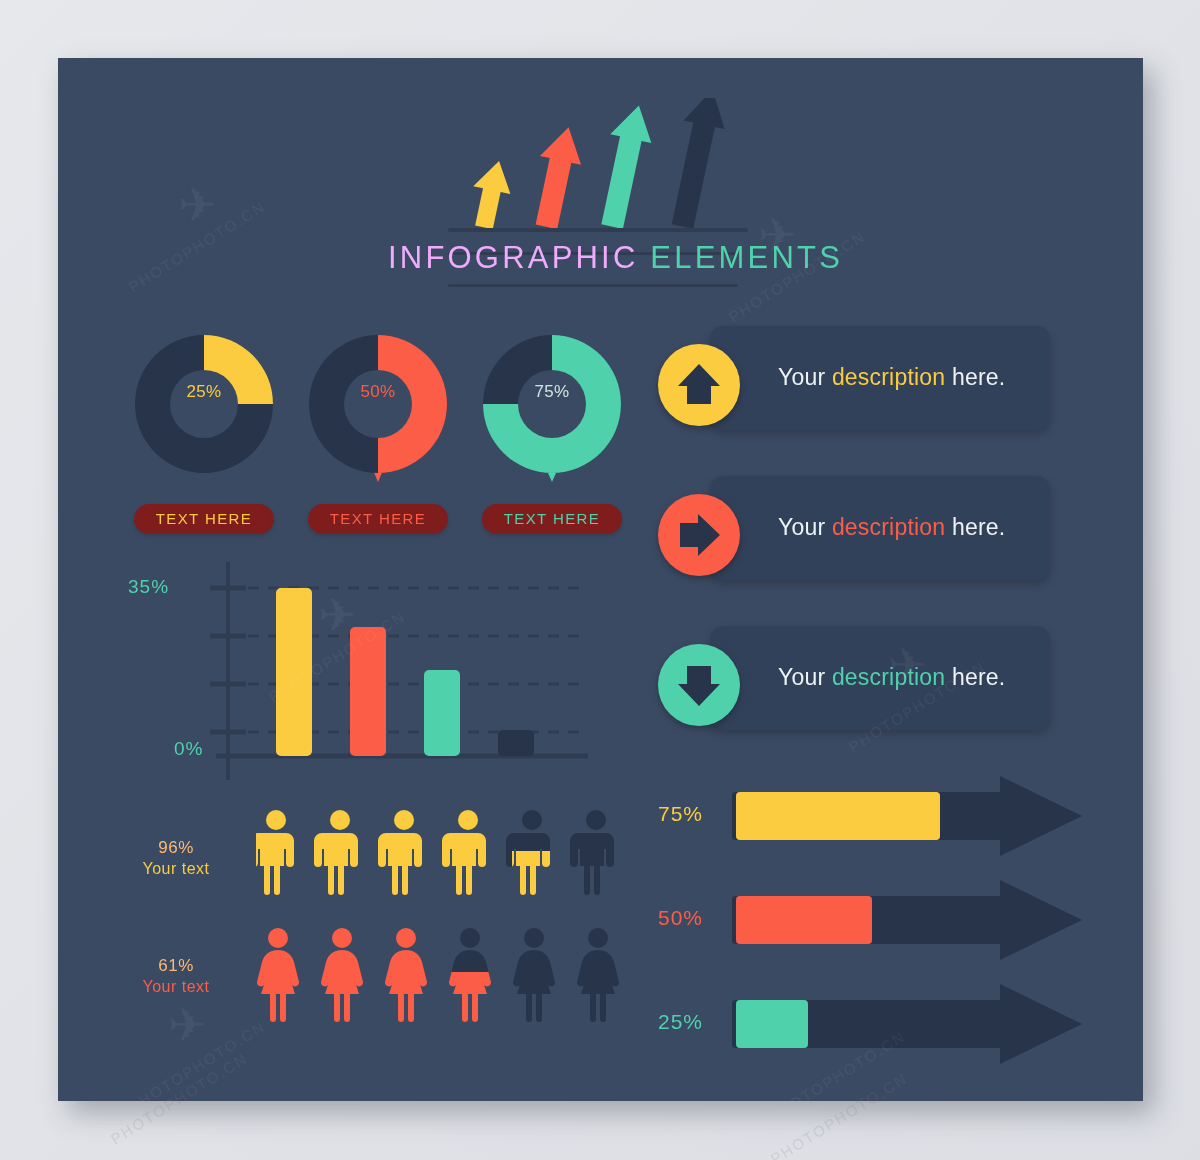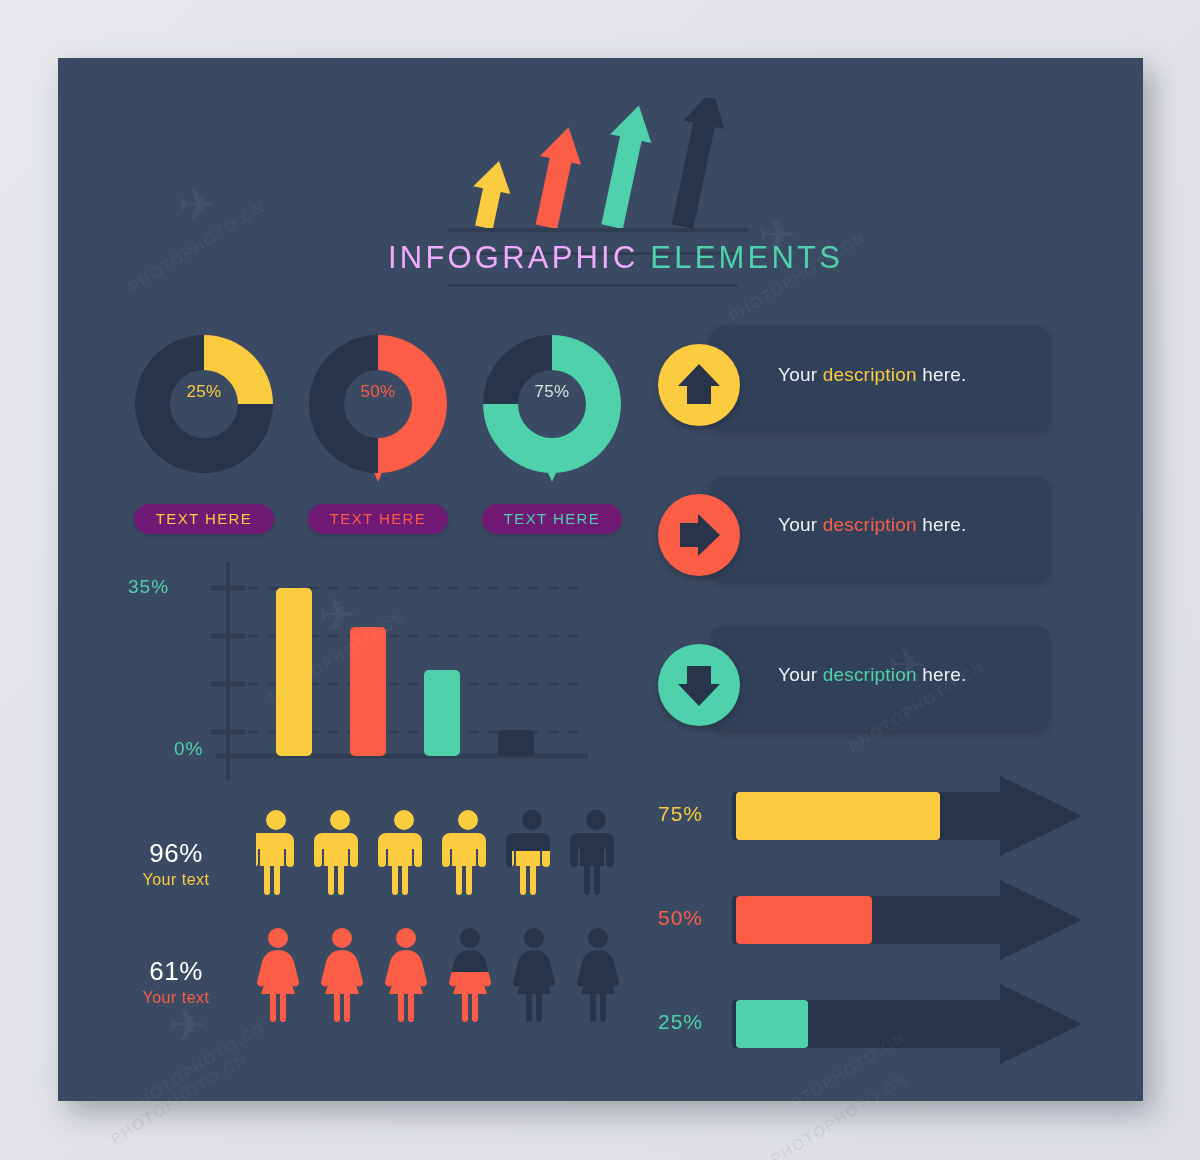--- a/index.html
+++ b/index.html
@@ -70,55 +70,55 @@
   
   .donut-group { position: absolute; width: 148px; }
   .donut-wrap { position: relative; width: 148px; height: 162px; }
   .donut-svg { position: absolute; left: 0; top: 0; }
   .donut-label {
     position: absolute; left: 0; top: 52px; width: 148px;
     text-align: center; font-size: 17px; letter-spacing: .3px;
   }
   .pill {
     margin: 12px auto 12px; display: block;
-    background: #701a75;
+    background: #7f1d1d;
     border-radius: 16px;
     height: 30px; line-height: 30px;
     text-align: center;
     font-size: 15px;
     letter-spacing: 1.4px;
     box-shadow: 0 2px 4px rgba(0,0,0,.16);
     padding: 0 6px;
   }
 
   
   #barchart { position: absolute; left: 70px; top: 500px; width: 500px; height: 230px; }
   .ylab { position: absolute; font-size: 19px; color: #4fd1ab; letter-spacing: 1px; }
 
   
   .people-row { position: absolute; }
   .people-meta { position: absolute; width: 120px; text-align: center; }
-  .people-pct { font-size: 26px; color: #ffffff; letter-spacing: .5px; }
+  .people-pct { font-size: 17px; color: #fdba74; letter-spacing: .5px; }
   .people-sub { font-size: 16px; margin-top: 2px; letter-spacing: .5px; }
 
   
   .desc-panel { position: absolute; }
   .desc-box {
     position: absolute;
     left: 52px; top: 0;
     width: 340px; height: 104px;
     background: #32415a;
     border-radius: 14px;
     box-shadow: 0 4px 10px rgba(0,0,0,.22);
   }
   .desc-text {
     position: absolute;
     left: 120px; top: 38px;
     width: 280px;
-    font-size: 19px;
+    font-size: 23px;
     color: #eef2f6;
     letter-spacing: .2px;
     white-space: nowrap;
   }
   .desc-circle {
     position: absolute; left: 0; top: 18px;
     width: 82px; height: 82px; border-radius: 50%;
     box-shadow: 0 3px 7px rgba(0,0,0,.28);
   }
 

